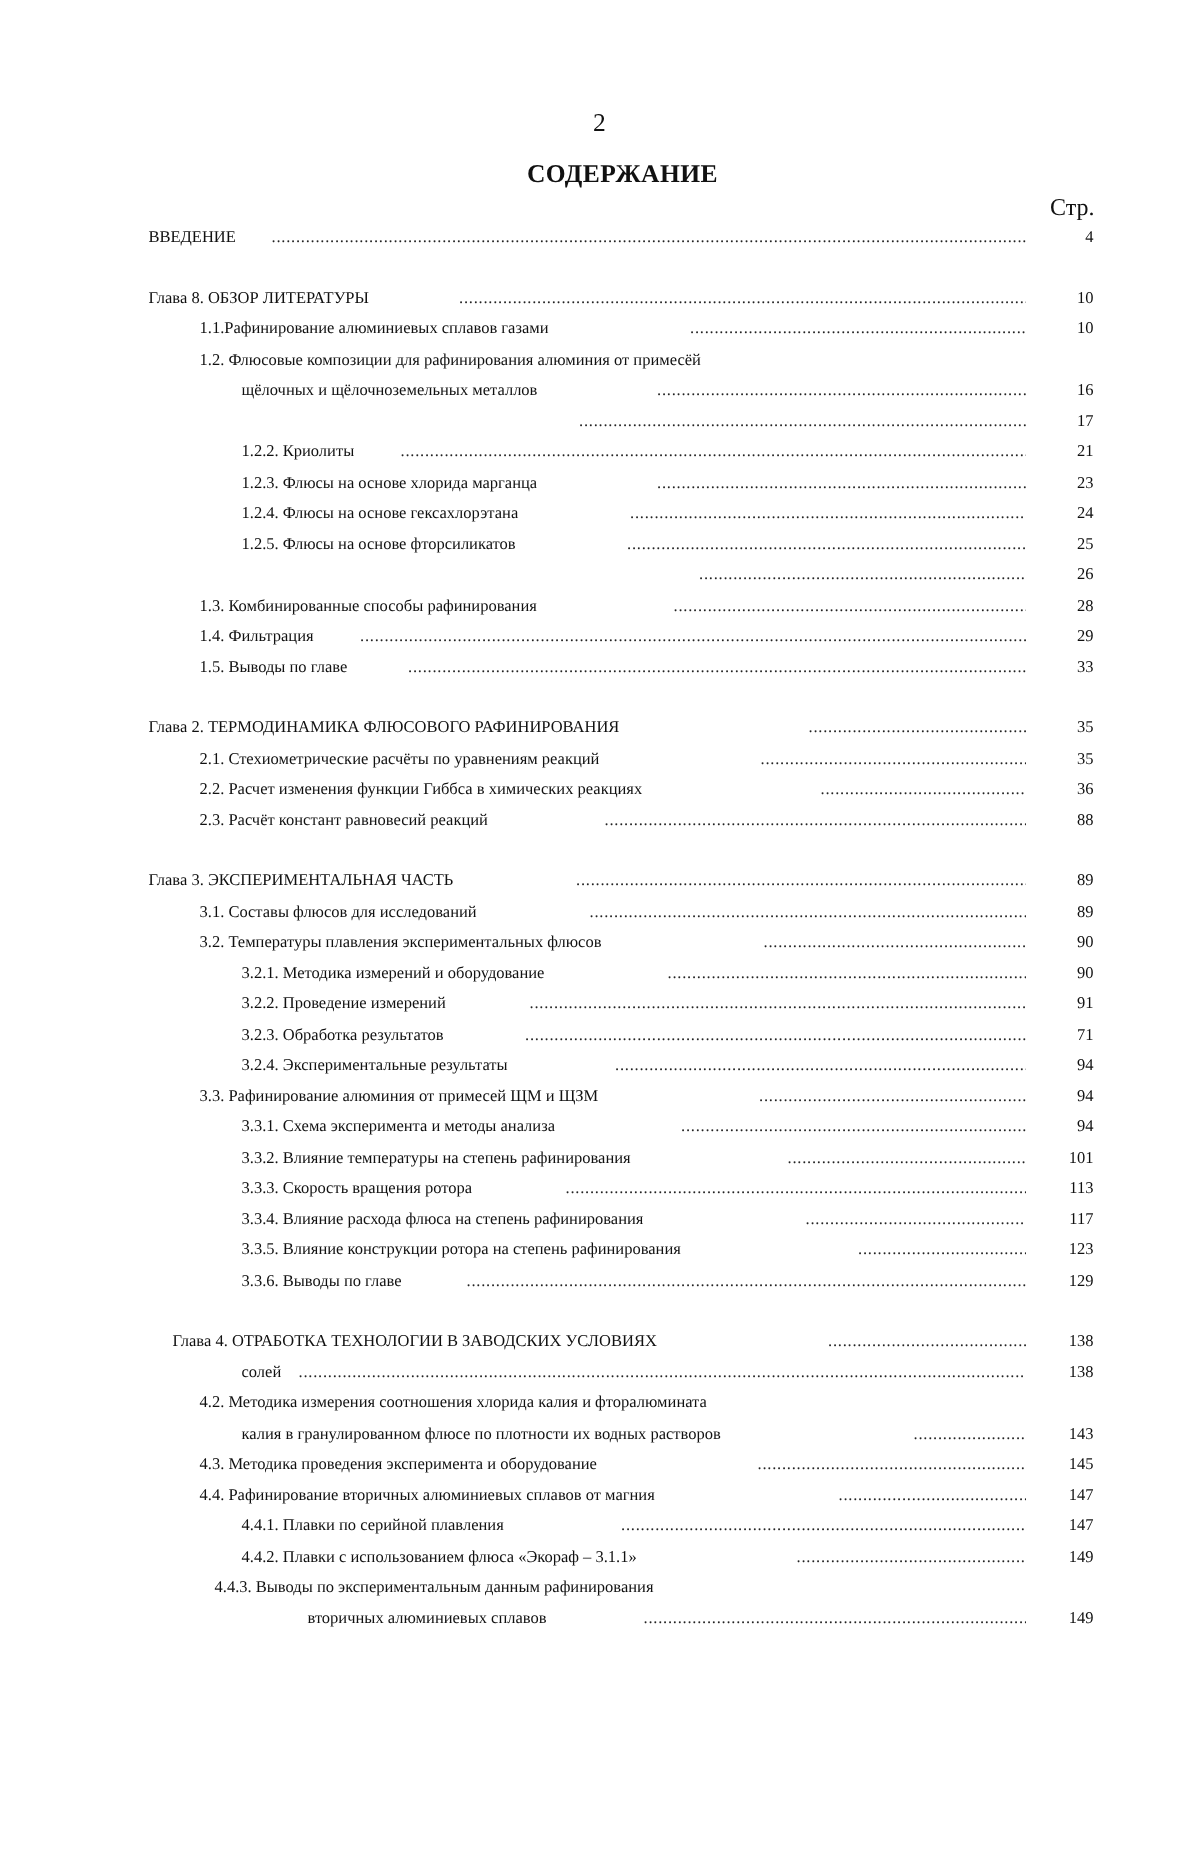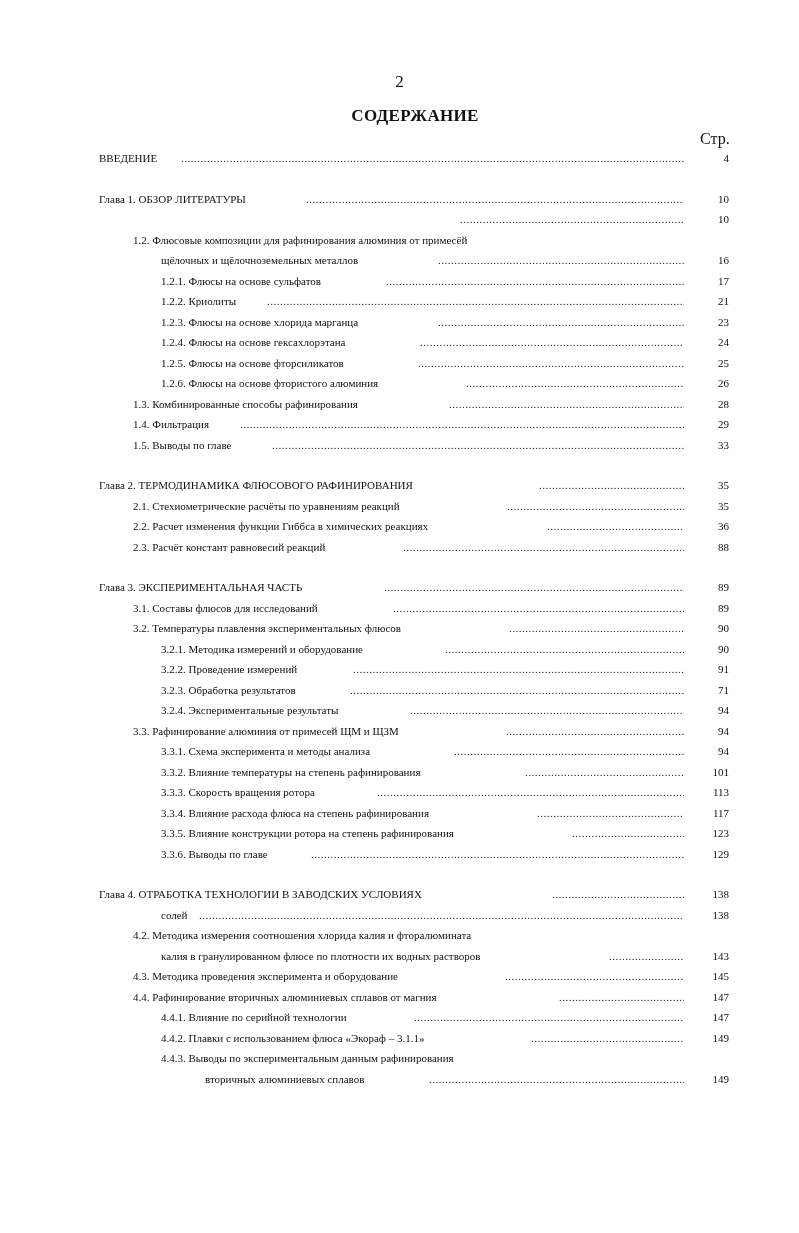--- a/index.html
+++ b/index.html
@@ -23,39 +23,39 @@
 <div class="str">Стр.</div>
 
 <div class="toc" id="toc">
     <div class="row">
       <span class="txt" style="left: 0px;">ВВЕДЕНИЕ</span>
       <span class="leader" style="left: 82px; width: 503px;">........................................................................................................................................................................................................</span>
       <span class="page">4</span>
     </div>
     <div class="gap"></div>
     <div class="row">
-      <span class="txt" style="left: 0px;">Глава 1. ОБЗОР ЛИТЕРАТУРЫ</span>
+      <span class="txt" style="left: 0px;">Глава 8. ОБЗОР ЛИТЕРАТУРЫ</span>
       <span class="leader" style="left: 207px; width: 378px;">........................................................................................................................................................................................................</span>
       <span class="page">10</span>
     </div>
     <div class="row">
+      <span class="txt" style="left: 34px;">1.1.Рафинирование алюминиевых сплавов газами</span>
       <span class="leader" style="left: 361px; width: 224px;">........................................................................................................................................................................................................</span>
       <span class="page">10</span>
     </div>
     <div class="row">
       <span class="txt" style="left: 34px;">1.2. Флюсовые композиции для рафинирования алюминия от примесёй</span>
       <span class="page"></span>
     </div>
     <div class="row">
       <span class="txt" style="left: 62px;">щёлочных и щёлочноземельных металлов</span>
       <span class="leader" style="left: 339px; width: 246px;">........................................................................................................................................................................................................</span>
       <span class="page">16</span>
     </div>
     <div class="row">
-      <span class="txt" style="left: 62px;">1.2.1. Флюсы на основе сульфатов</span>
       <span class="leader" style="left: 287px; width: 298px;">........................................................................................................................................................................................................</span>
       <span class="page">17</span>
     </div>
     <div class="row">
       <span class="txt" style="left: 62px;">1.2.2. Криолиты</span>
       <span class="leader" style="left: 168px; width: 417px;">........................................................................................................................................................................................................</span>
       <span class="page">21</span>
     </div>
     <div class="row">
       <span class="txt" style="left: 62px;">1.2.3. Флюсы на основе хлорида марганца</span>
@@ -66,21 +66,20 @@
       <span class="txt" style="left: 62px;">1.2.4. Флюсы на основе гексахлорэтана</span>
       <span class="leader" style="left: 321px; width: 264px;">........................................................................................................................................................................................................</span>
       <span class="page">24</span>
     </div>
     <div class="row">
       <span class="txt" style="left: 62px;">1.2.5. Флюсы на основе фторсиликатов</span>
       <span class="leader" style="left: 319px; width: 266px;">........................................................................................................................................................................................................</span>
       <span class="page">25</span>
     </div>
     <div class="row">
-      <span class="txt" style="left: 62px;">1.2.6. Флюсы на основе фтористого алюминия</span>
       <span class="leader" style="left: 367px; width: 218px;">........................................................................................................................................................................................................</span>
       <span class="page">26</span>
     </div>
     <div class="row">
       <span class="txt" style="left: 34px;">1.3. Комбинированные способы рафинирования</span>
       <span class="leader" style="left: 350px; width: 235px;">........................................................................................................................................................................................................</span>
       <span class="page">28</span>
     </div>
     <div class="row">
       <span class="txt" style="left: 34px;">1.4. Фильтрация</span>
@@ -179,21 +178,21 @@
       <span class="leader" style="left: 473px; width: 112px;">........................................................................................................................................................................................................</span>
       <span class="page">123</span>
     </div>
     <div class="row">
       <span class="txt" style="left: 62px;">3.3.6. Выводы по главе</span>
       <span class="leader" style="left: 212px; width: 373px;">........................................................................................................................................................................................................</span>
       <span class="page">129</span>
     </div>
     <div class="gap"></div>
     <div class="row">
-      <span class="txt" style="left: 0px;">Глава 4. ОТРАБОТКА ТЕХНОЛОГИИ В ЗАВОДСКИХ УСЛОВИЯХ</span>
+      <span class="txt" style="left: 16px;">Глава 4. ОТРАБОТКА ТЕХНОЛОГИИ В ЗАВОДСКИХ УСЛОВИЯХ</span>
       <span class="leader" style="left: 453px; width: 132px;">........................................................................................................................................................................................................</span>
       <span class="page">138</span>
     </div>
     <div class="row">
       <span class="txt" style="left: 62px;">солей</span>
       <span class="leader" style="left: 100px; width: 485px;">........................................................................................................................................................................................................</span>
       <span class="page">138</span>
     </div>
     <div class="row">
       <span class="txt" style="left: 34px; text-align: center;">4.2. Методика измерения соотношения хлорида калия и фторалюмината</span>
@@ -208,31 +207,31 @@
       <span class="txt" style="left: 34px;">4.3. Методика проведения эксперимента и оборудование</span>
       <span class="leader" style="left: 406px; width: 179px;">........................................................................................................................................................................................................</span>
       <span class="page">145</span>
     </div>
     <div class="row">
       <span class="txt" style="left: 34px;">4.4. Рафинирование вторичных алюминиевых сплавов от магния</span>
       <span class="leader" style="left: 460px; width: 125px;">........................................................................................................................................................................................................</span>
       <span class="page">147</span>
     </div>
     <div class="row">
-      <span class="txt" style="left: 62px;">4.4.1. Влияние по серийной технологии</span>
+      <span class="txt" style="left: 62px;">4.4.1. Плавки по серийной плавления</span>
       <span class="leader" style="left: 315px; width: 270px;">........................................................................................................................................................................................................</span>
       <span class="page">147</span>
     </div>
     <div class="row">
       <span class="txt" style="left: 62px;">4.4.2. Плавки с использованием флюса «Экораф – 3.1.1»</span>
       <span class="leader" style="left: 432px; width: 153px;">........................................................................................................................................................................................................</span>
       <span class="page">149</span>
     </div>
     <div class="row">
-      <span class="txt" style="left: 62px;">4.4.3. Выводы по экспериментальным данным рафинирования</span>
+      <span class="txt" style="left: 44px;">4.4.3. Выводы по экспериментальным данным рафинирования</span>
       <span class="page"></span>
     </div>
     <div class="row">
       <span class="txt" style="left: 106px;">вторичных алюминиевых сплавов</span>
       <span class="leader" style="left: 330px; width: 255px;">........................................................................................................................................................................................................</span>
       <span class="page">149</span>
     </div>
   </div>
 
 </body></html>

